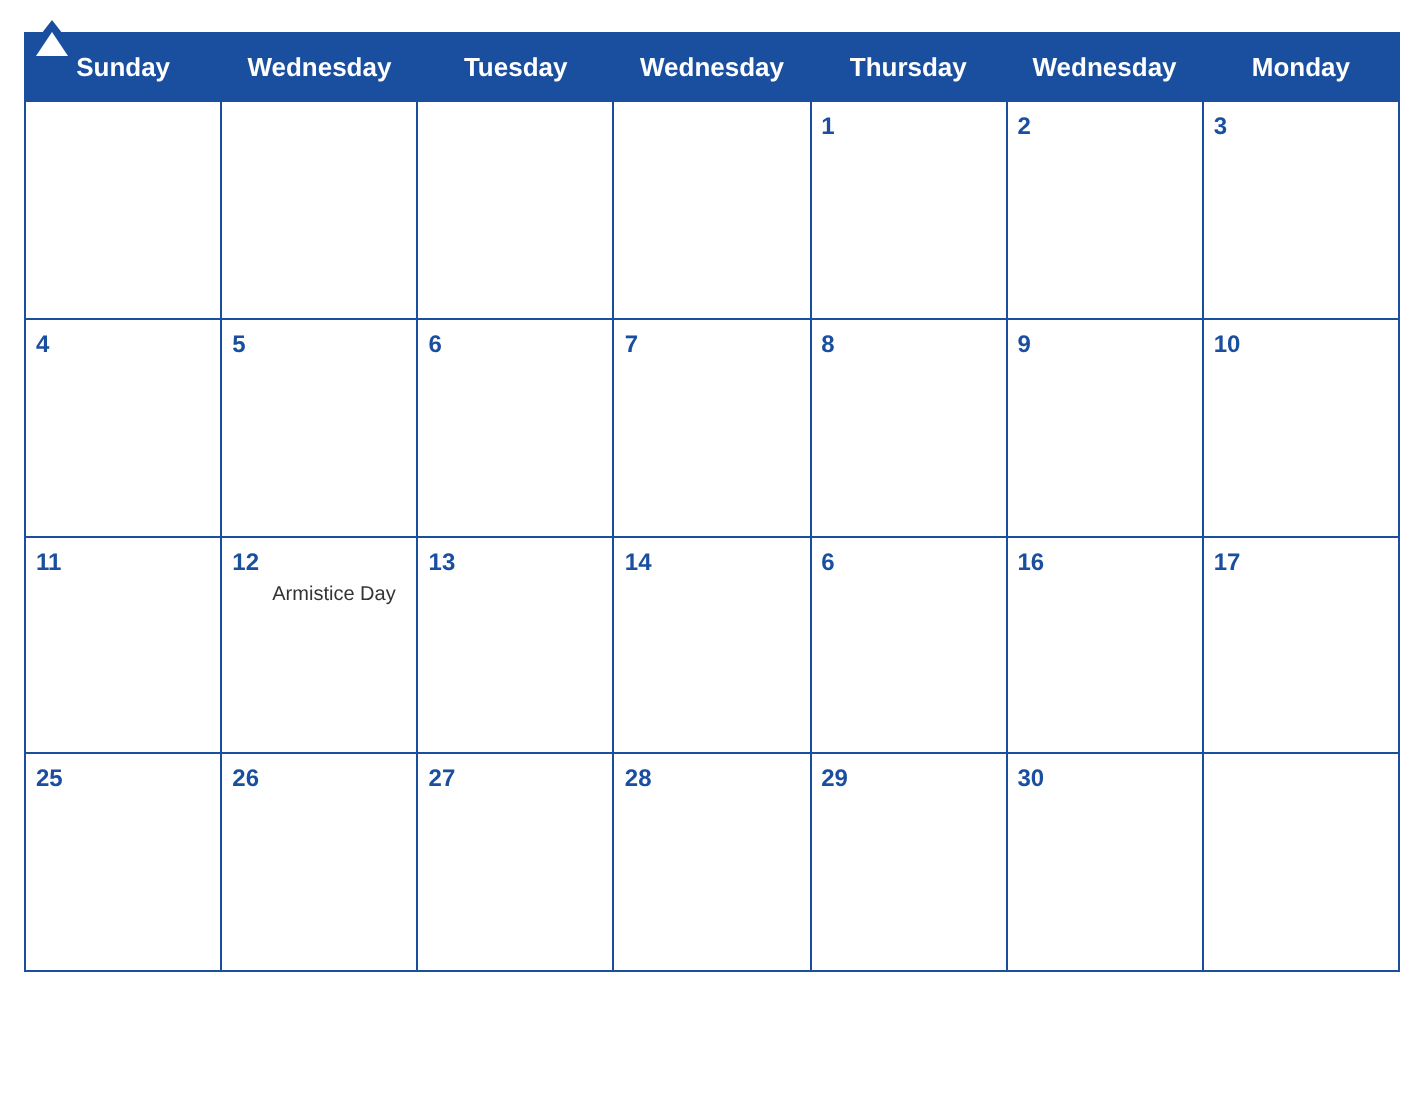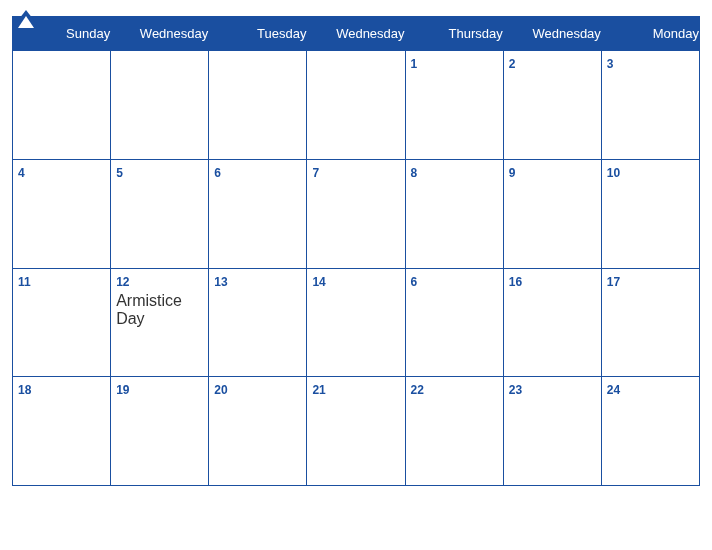--- a/index.html
+++ b/index.html
@@ -67,44 +67,45 @@
     }
     .calendar-grid {
       border: 1px solid #1a4fa0;
       border-collapse: collapse;
       width: 100%;
       height: 470px;
     }
     .calendar-grid th {
       background-color: #1a4fa0;
       color: #fff;
-      text-align: right;
+      text-align: center;
       font-size: 13px;
-      font-weight: normal;
+      font-weight: bold;
       padding: 6px 0;
       border: 1px solid #1a4fa0;
       height: 34px;
     }
     .calendar-grid td {
       border: 1px solid #1a4fa0;
       vertical-align: top;
       padding: 3px 5px;
       background: #fff;
       width: calc(100% / 7);
       height: 72px;
     }
     .day-number {
       font-size: 12px;
       color: #1a4fa0;
       font-weight: bold;
     }
     .holiday-text {
-      font-size: 16px;
+      font-size: 10px;
       color: #333;
       margin-top: 2px;
+      margin-left: 20px;
     }
     table {
       width: 100%;
       border-collapse: collapse;
       height: 100%;
     }
   </style>
 </head>
 <body>
 
@@ -158,23 +159,23 @@
         <tr>
           <td><span class="day-number">11</span></td>
           <td><span class="day-number">12</span><div class="holiday-text">Armistice Day</div></td>
           <td><span class="day-number">13</span></td>
           <td><span class="day-number">14</span></td>
           <td><span class="day-number">6</span></td>
           <td><span class="day-number">16</span></td>
           <td><span class="day-number">17</span></td>
         </tr>
         <tr>
-          <td><span class="day-number">18</span></td>
-          <td><span class="day-number">19</span></td>
-          <td><span class="day-number">20</span></td>
-          <td><span class="day-number">21</span></td>
-          <td><span class="day-number">22</span></td>
-          <td><span class="day-number">23</span></td>
-          <td><span class="day-number">24</span></td>
+          <td><span class="day-number">25</span></td>
+          <td><span class="day-number">26</span></td>
+          <td><span class="day-number">27</span></td>
+          <td><span class="day-number">28</span></td>
+          <td><span class="day-number">29</span></td>
+          <td><span class="day-number">30</span></td>
+          <td></td>
         </tr>
       </tbody>
   </table>
 </div>
 
 </body></html>

